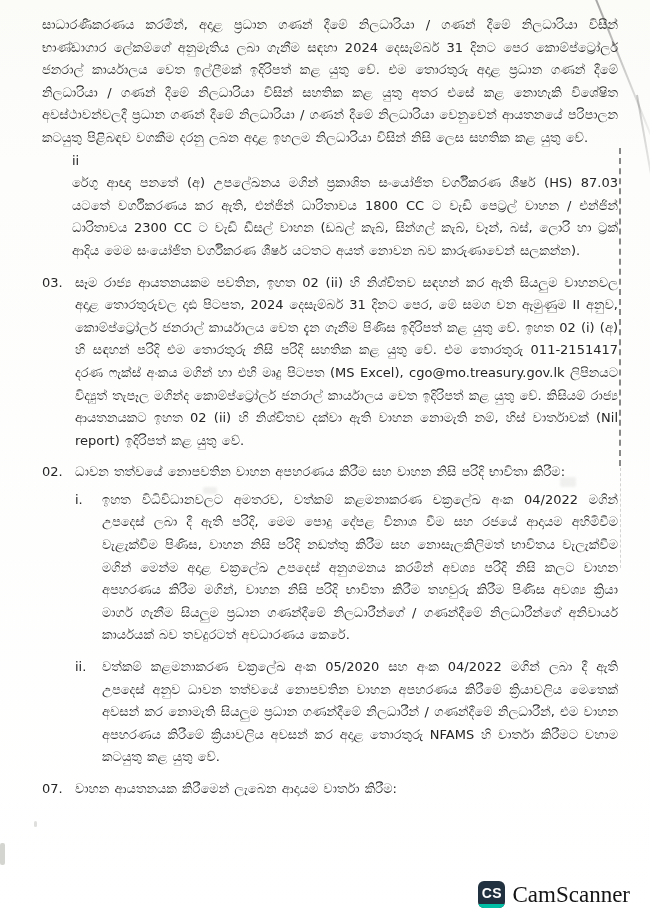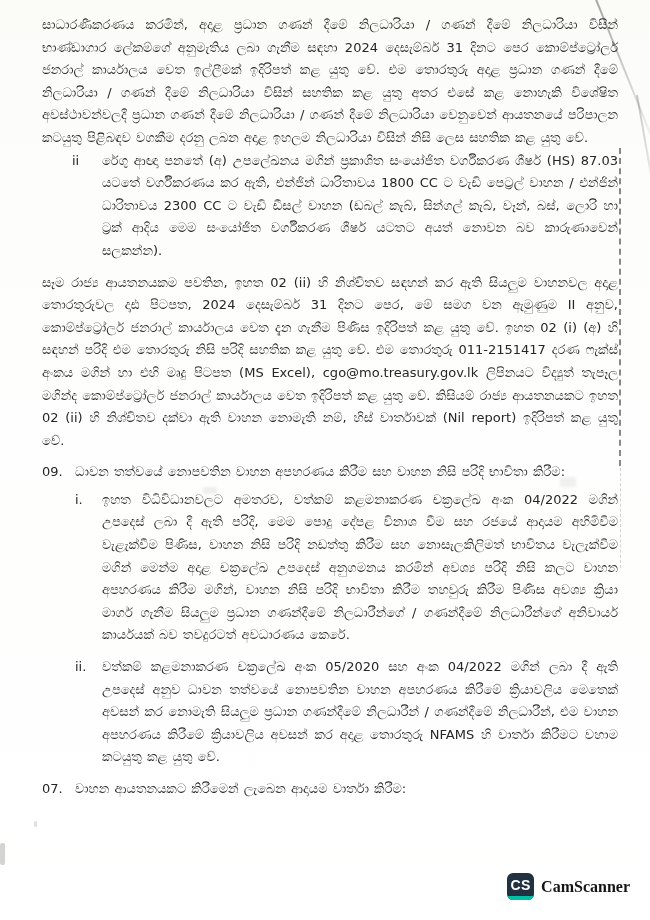--- a/index.html
+++ b/index.html
@@ -39,44 +39,44 @@
   
   .content {
     position: absolute; left: 42px; top: 14px; width: 576px;
     font-size: 13px; line-height: 22.6px; color: #262626;
     text-align: justify; word-spacing: 1px;
   }
   .content p { margin: 0; }
   .p-cont { margin-left: 53px; margin-bottom: 9px; }
   .li { display: flex; margin-bottom: 9px; }
   .li .txt { flex: 1; }
-  .lvl2 { padding-left: 30px; }
+  .lvl2 { padding-left: 30px; flex-direction: column; }
   .lvl2 > .marker { flex: none; width: 30px; }
   .lvl1 > .marker { flex: none; width: 33px; }
   .sec-head { margin-bottom: 5px; }
   .sub { padding-left: 33px; }
   .sub > .marker { flex: none; width: 27px; }
   .sec-body { margin-left: 33px; margin-bottom: 9px; }
   
   .cam {
-    position: absolute; right: 20px; bottom: 20px;
+    position: absolute; right: 20px; bottom: 12px;
     display: flex; align-items: center; gap: 7px;
   }
   .cs-icon {
     position: relative; width: 27px; height: 27px; border-radius: 6px;
     background: #22313f; overflow: hidden;
     display: flex; align-items: center; justify-content: center;
   }
   .cs-icon span {
     color: #ffffff; font-family: "Liberation Sans", sans-serif;
     font-weight: bold; font-size: 14px; margin-bottom: 3px; letter-spacing: .5px;
   }
   .cs-bar { position: absolute; left: 0; right: 0; bottom: 0; height: 4px; background: #00bfa5; }
   .cs-text {
-    font-family: "Liberation Serif", serif; font-size: 16px; color: #141414; font-weight: bold;
+    font-family: "Liberation Serif", serif; font-size: 23px; color: #141414;
   }
 </style>
 </head>
 <body>
 
 <div class="page">
 
   <div class="crease"></div>
   <div class="crease2"></div>
   <div class="scanline"></div>
@@ -90,41 +90,42 @@
 
     <p class="p-cont">සාධාරණීකරණය කරමින්, අදාළ ප්‍රධාන ගණන් දීමේ නිලධාරියා / ගණන් දීමේ නිලධාරියා විසින් භාණ්ඩාගාර ලේකම්ගේ අනුමැතිය ලබා ගැනීම සඳහා 2024 දෙසැම්බර් 31 දිනට පෙර කොම්ප්ට්‍රෝලර් ජනරාල් කාර්යාලය වෙත ඉල්ලීමක් ඉදිරිපත් කළ යුතු වේ. එම තොරතුරු අදාළ ප්‍රධාන ගණන් දීමේ නිලධාරියා / ගණන් දීමේ නිලධාරියා විසින් සහතික කළ යුතු අතර එසේ කළ නොහැකි විශේෂිත අවස්ථාවන්වලදී ප්‍රධාන ගණන් දීමේ නිලධාරියා / ගණන් දීමේ නිලධාරියා වෙනුවෙන් ආයතනයේ පරිපාලන කටයුතු පිළිබඳව වගකීම දරනු ලබන අදාළ ඉහලම නිලධාරියා විසින් නිසි ලෙස සහතික කළ යුතු වේ.</p>
 
     <div class="li lvl2">
       <span class="marker">ii</span>
       <p class="txt">රේගු ආඥා පනතේ (අ) උපලේඛනය මගින් ප්‍රකාශිත සංයෝජිත වර්ගීකරණ ශීර්ෂ (HS) 87.03 යටතේ වර්ගීකරණය කර ඇති, එන්ජින් ධාරිතාවය 1800 CC ට වැඩි පෙට්‍රල් වාහන / එන්ජින් ධාරිතාවය 2300 CC ට වැඩි ඩීසල් වාහන (ඩබල් කැබ්, සින්ගල් කැබ්, වෑන්, බස්, ලොරි හා ට්‍රක් ආදිය මෙම සංයෝජිත වර්ගීකරණ ශීර්ෂ යටතට අයත් නොවන බව කාරුණාවෙන් සලකන්න).</p>
     </div>
 
 
     <div class="li lvl1">
+      <span class="marker">03.</span>
       <p class="txt">සෑම රාජ්‍ය ආයතනයකම පවතින, ඉහත 02 (ii) හි නිශ්චිතව සඳහන් කර ඇති සියලුම වාහනවල අදාළ තොරතුරුවල දෘඪ පිටපත, 2024 දෙසැම්බර් 31 දිනට පෙර, මේ සමග වන ඇමුණුම II අනුව, කොම්ප්ට්‍රෝලර් ජනරාල් කාර්යාලය වෙත දැන ගැනීම පිණිස ඉදිරිපත් කළ යුතු වේ. ඉහත 02 (i) (අ) හි සඳහන් පරිදි එම තොරතුරු නිසි පරිදි සහතික කළ යුතු වේ. එම තොරතුරු 011-2151417 දරණ ෆැක්ස් අංකය මගින් හා එහි මෘදු පිටපත (MS Excel), cgo@mo.treasury.gov.lk ලිපිනයට විද්‍යුත් තැපෑල මගින්ද කොම්ප්ට්‍රෝලර් ජනරාල් කාර්යාලය වෙත ඉදිරිපත් කළ යුතු වේ. කිසියම් රාජ්‍ය ආයතනයකට ඉහත 02 (ii) හි නිශ්චිතව දක්වා ඇති වාහන නොමැති නම්, හිස් වාර්තාවක් (Nil report) ඉදිරිපත් කළ යුතු වේ.</p>
     </div>
 
     <div class="li lvl1 sec-head">
-      <span class="marker">09.</span>
+      <span class="marker">02.</span>
       <p class="txt">ධාවන තත්වයේ නොපවතින වාහන අපහරණය කිරීම සහ වාහන නිසි පරිදි භාවිතා කිරීම:</p>
     </div>
 
     <div class="li sub">
       <span class="marker">i.</span>
       <p class="txt">ඉහත විධිවිධානවලට අමතරව, වත්කම් කළමනාකරණ චක්‍රලේඛ අංක 04/2022 මගින් උපදෙස් ලබා දී ඇති පරිදි, මෙම පොදු දේපළ විනාශ වීම සහ රජයේ ආදායම අහිමිවීම වැළැක්වීම පිණිස, වාහන නිසි පරිදි නඩත්තු කිරීම සහ නොසැලකිලිමත් භාවිතය වැලැක්වීම මගින් මෙන්ම අදාළ චක්‍රලේඛ උපදෙස් අනුගමනය කරමින් අවශ්‍ය පරිදි නිසි කලට වාහන අපහරණය කිරීම මගින්, වාහන නිසි පරිදි භාවිතා කිරීම තහවුරු කිරීම පිණිස අවශ්‍ය ක්‍රියා මාර්ග ගැනීම සියලුම ප්‍රධාන ගණන්දීමේ නිලධාරීන්ගේ / ගණන්දීමේ නිලධාරීන්ගේ අනිවාර්ය කාර්යයක් බව තවදුරටත් අවධාරණය කෙරේ.</p>
     </div>
 
     <div class="li sub">
       <span class="marker">ii.</span>
       <p class="txt">වත්කම් කළමනාකරණ චක්‍රලේඛ අංක 05/2020 සහ අංක 04/2022 මගින් ලබා දී ඇති උපදෙස් අනුව ධාවන තත්වයේ නොපවතින වාහන අපහරණය කිරීමේ ක්‍රියාවලිය මෙතෙක් අවසන් කර නොමැති සියලුම ප්‍රධාන ගණන්දීමේ නිලධාරීන් / ගණන්දීමේ නිලධාරීන්, එම වාහන අපහරණය කිරීමේ ක්‍රියාවලිය අවසන් කර අදාළ තොරතුරු NFAMS හි වාර්තා කිරීමට වහාම කටයුතු කළ යුතු වේ.</p>
     </div>
 
     <div class="li lvl1 sec-head">
       <span class="marker">07.</span>
-      <p class="txt">වාහන ආයතනයකට කිරීමෙන් ලැබෙන ආදායම වාර්තා කිරීම:</p>
+      <p class="txt">වාහන ආයතනයක කිරීමෙන් ලැබෙන ආදායම වාර්තා කිරීම:</p>
     </div>
 
 
   </div>
 
   <div class="cam">
     <div class="cs-icon">
       <span>CS</span>
       <div class="cs-bar"></div>
     </div>

